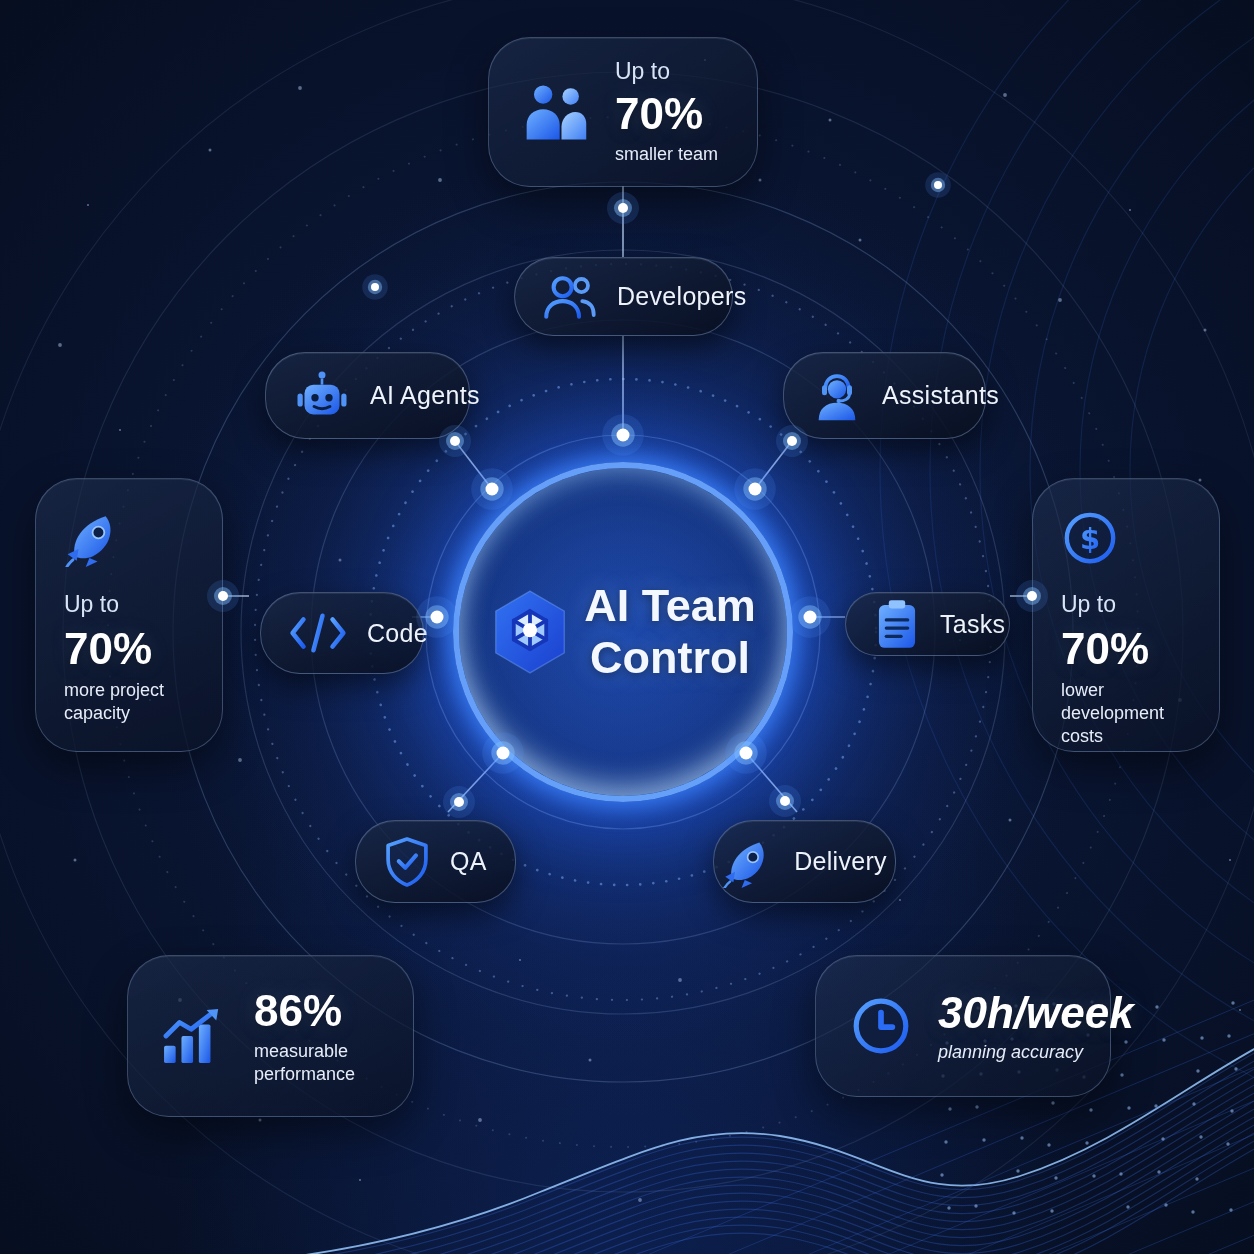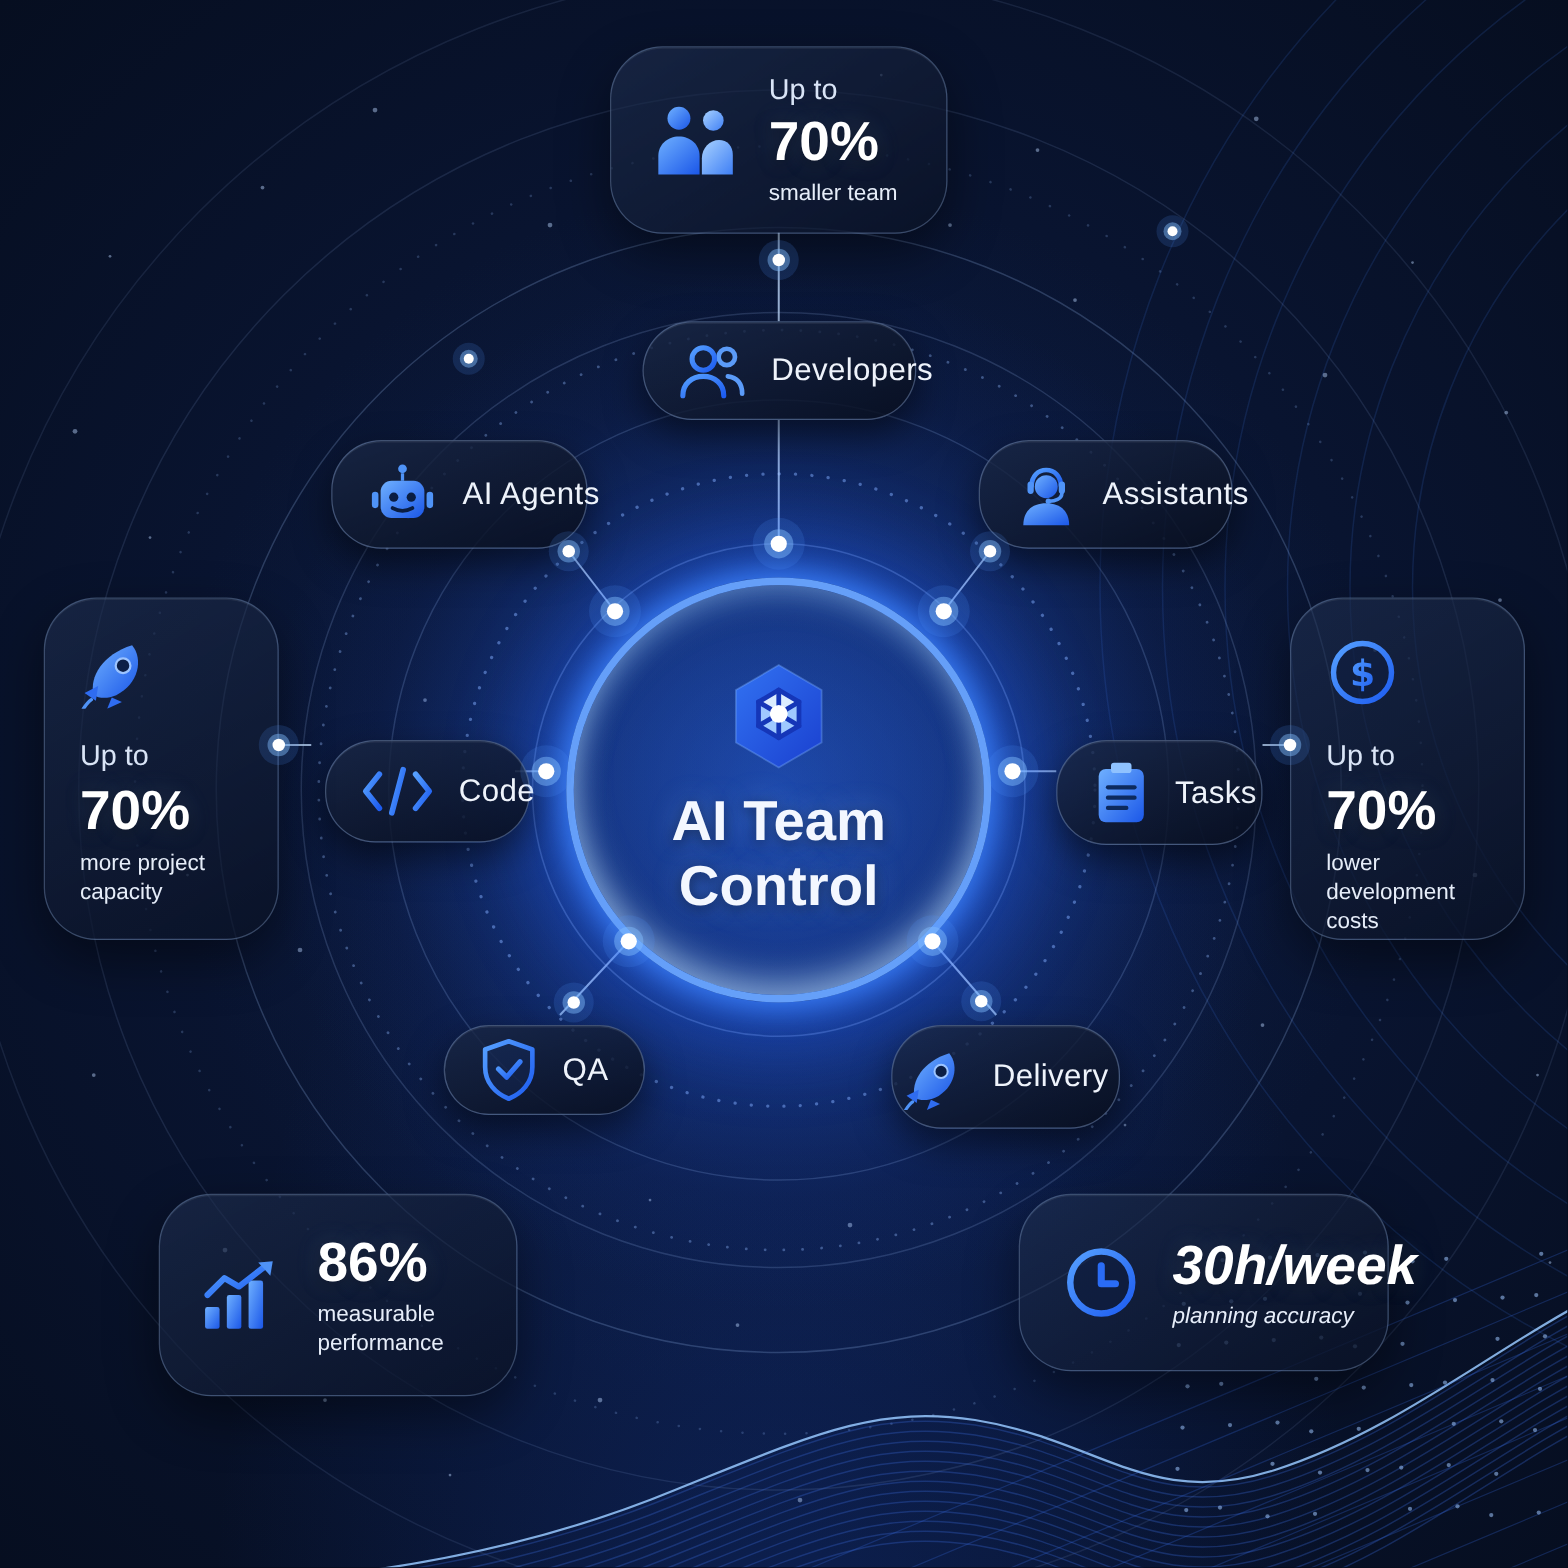--- a/index.html
+++ b/index.html
@@ -14,21 +14,21 @@
   svg.layer{position:absolute;inset:0;width:1254px;height:1254px;pointer-events:none;}
   #deco{z-index:0}
   #dots-layer{z-index:4}
 
   .center-glow{
     position:absolute;left:203px;top:212px;width:840px;height:840px;border-radius:50%;z-index:1;
     background:radial-gradient(circle, rgba(45,110,255,.40) 0%, rgba(35,95,250,.20) 36%, rgba(22,60,185,.07) 55%, rgba(0,0,0,0) 70%);
   }
   .center-circle{
     position:absolute;left:463px;top:472px;width:320px;height:320px;border-radius:50%;z-index:2;
-    display:flex;flex-direction:column;align-items:center;justify-content:center;gap:14px;
+    display:flex;flex-direction:row;align-items:center;justify-content:center;gap:14px;
     background:radial-gradient(circle at 50% 36%, #133较069 0%, #0b1c4a 0%, #123069 0%, #0c1f50 48%, #081333 100%);
   }
   .center-circle::before{
     content:"";position:absolute;inset:-10px;border-radius:50%;
     border:6px solid rgba(105,165,255,.95);
     box-shadow:
       0 0 22px 6px rgba(60,130,255,.85),
       0 0 70px 26px rgba(40,100,250,.45),
       inset 0 -12px 26px rgba(195,228,255,.55),
       inset 0 10px 24px rgba(140,195,255,.35);
@@ -293,34 +293,34 @@
     <svg class="icon" width="58" height="42" viewBox="0 0 64 46">
       <g fill="none" stroke="url(#g3)" stroke-width="5" stroke-linecap="round" stroke-linejoin="round">
         <path d="M16 8 L4 23 L16 38"></path>
           <path d="M48 8 L60 23 L48 38"></path>
           <path d="M37 4 L27 42"></path>
       </g>
     </svg>
     <span class="node-label">Code</span>
   </div>
 
-  <div class="node-pill" style="left:845px;top:592px;width:165px;height:84px;gap:20px;">
+  <div class="node-pill" style="left:845px;top:592px;width:165px;height:64px;gap:20px;">
     <svg class="icon" width="46" height="52" viewBox="0 0 56 62">
       <rect x="6" y="8" width="44" height="52" rx="7" fill="url(#g1)"></rect>
       <rect x="18" y="2" width="20" height="10" rx="3" fill="#8fc2ff"></rect>
       <g stroke="#0d2a5e" stroke-width="4" stroke-linecap="round">
         <line x1="15" y1="26" x2="41" y2="26"></line>
           <line x1="15" y1="36" x2="41" y2="36"></line>
           <line x1="15" y1="46" x2="33" y2="46"></line>
       </g>
     </svg>
     <span class="node-label">Tasks</span>
   </div>
 
-  <div class="node-pill" style="left:355px;top:820px;width:161px;height:72px;">
+  <div class="node-pill" style="left:355px;top:820px;width:161px;height:83px;">
     <svg class="icon" width="46" height="52" viewBox="0 0 56 62">
       <path d="M28 3 L51 11 V28 C51 43 41 54 28 59 C15 54 5 43 5 28 V11 Z" fill="rgba(25,60,140,.18)" stroke="url(#g3)" stroke-width="4.5" stroke-linejoin="round"></path>
       <path d="M18 30 L26 38 L39 23" fill="none" stroke="url(#g3)" stroke-width="5" stroke-linecap="round" stroke-linejoin="round"></path>
     </svg>
     <span class="node-label">QA</span>
   </div>
 
   <div class="node-pill" style="left:713px;top:820px;width:183px;height:83px;justify-content:center;">
     <svg class="icon" width="52" height="52" viewBox="0 0 64 64">
       <path d="M12 52 C8 36 20 16 46 8 C56 20 52 42 32 52 C25 55 17 55 12 52 Z" fill="url(#g1)"></path>

